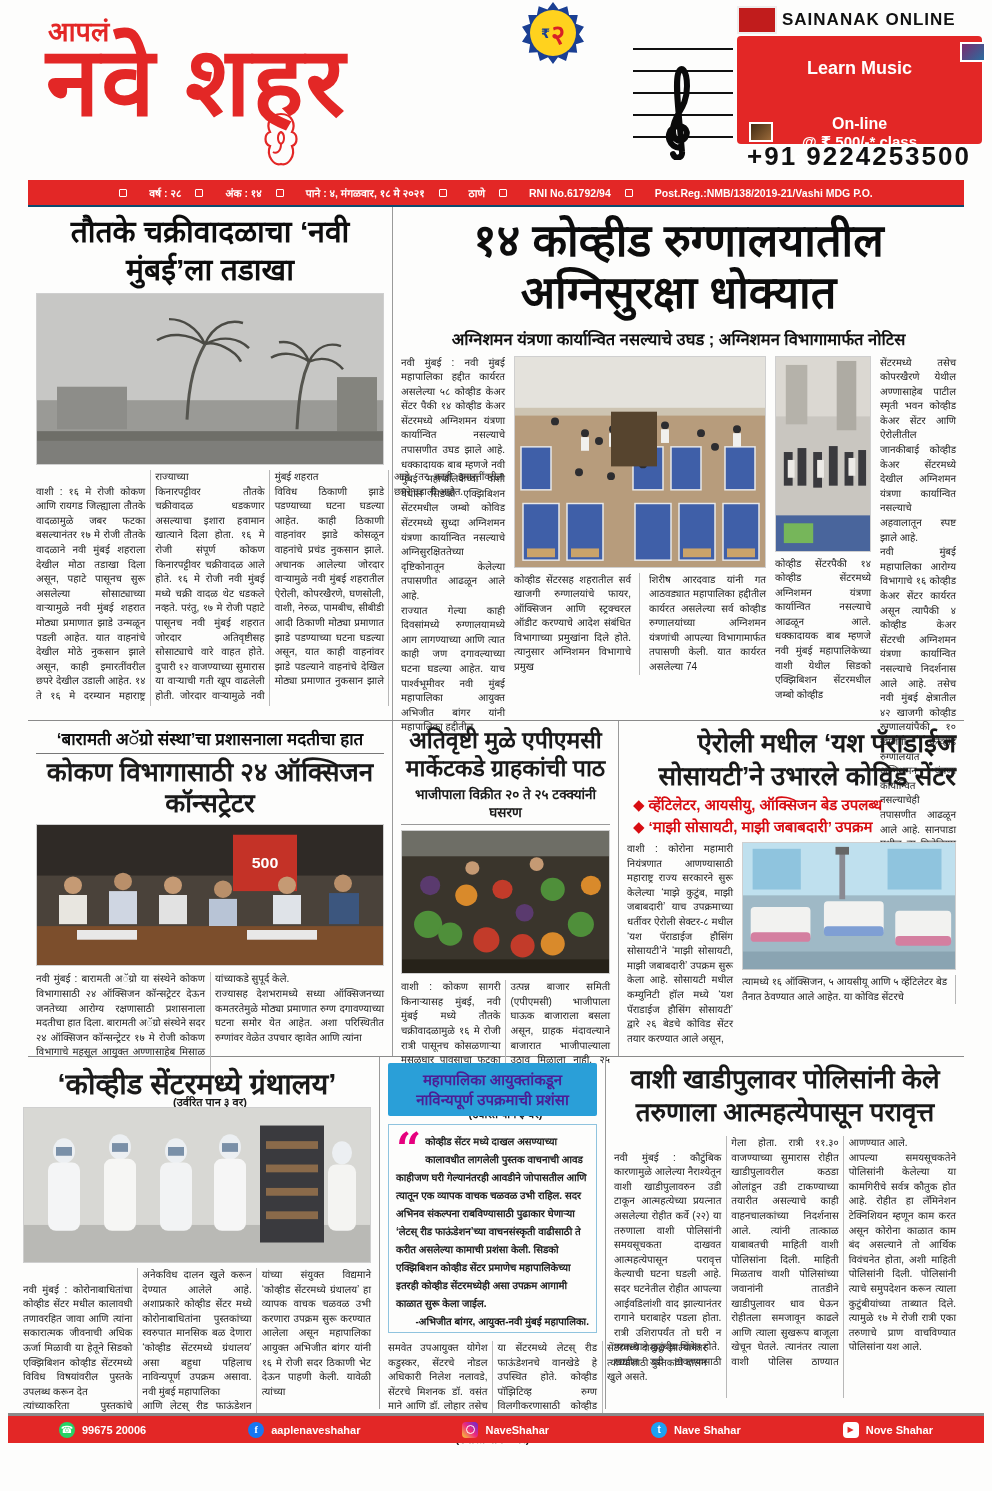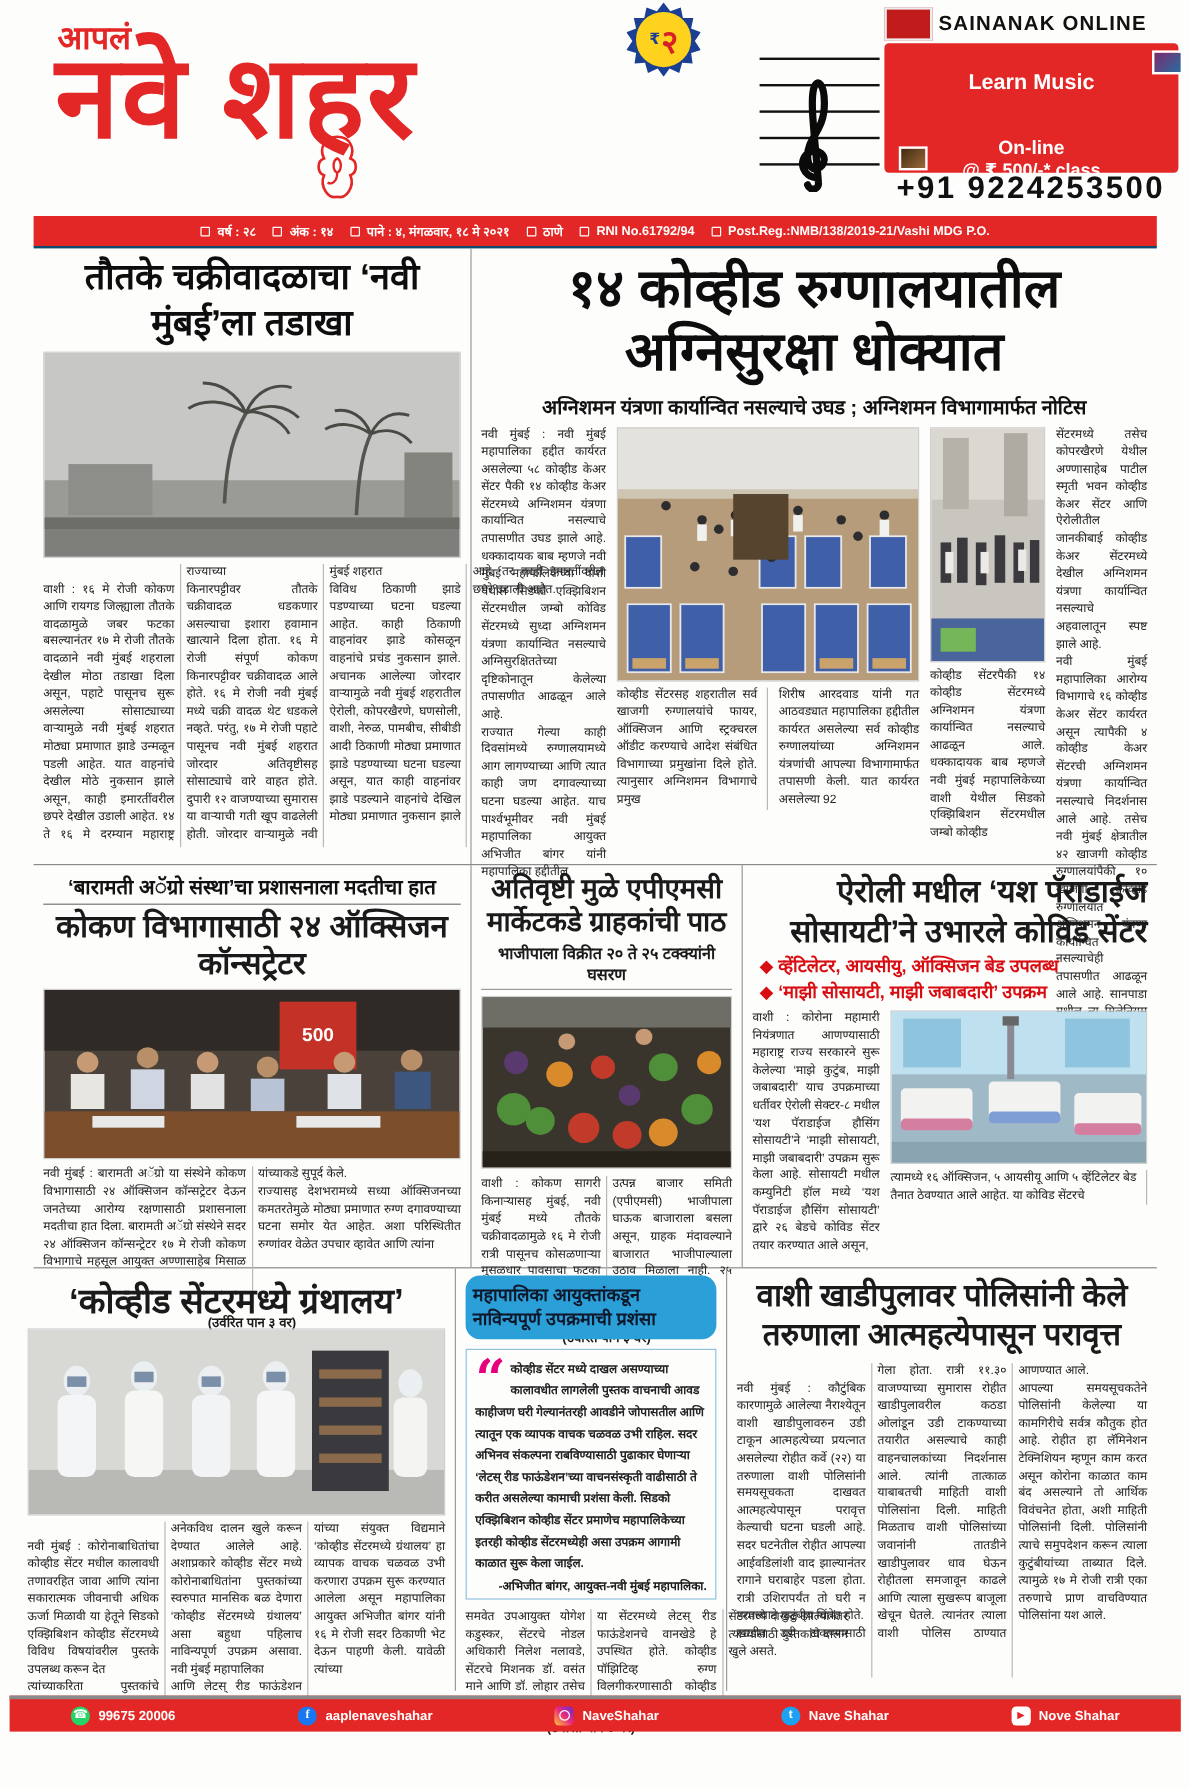--- a/index.html
+++ b/index.html
@@ -30,21 +30,21 @@
   .ad-box .l2 { font-size:16px; font-weight:800;margin-top:36px; }
   .ad-box .l3 { font-size:15px; font-weight:800; }
   .ad-box .l4 { font-size:15px; font-weight:800; }
   .ad-logo { position:absolute; left:110px; top:4px; width:40px; height:28px; background:#c11c1c; border:2px solid #eee; }
   .ad-ph1 { position:absolute; right:6px; top:40px; width:26px; height:20px; background:linear-gradient(135deg,#7a2a6e,#2a6ea0); border:2px solid #fff; }
   .ad-ph2 { position:absolute; left:122px; bottom:32px; width:24px; height:20px; background:linear-gradient(135deg,#402a12,#9a6a3a); border:2px solid #fff; }
   .ad-phone { position:absolute; left:120px; bottom:2px; font-size:26px; font-weight:800; color:#111; letter-spacing:2px; }
 
   
   .infobar { height:25px; background:#e32726; display:flex; align-items:center; justify-content:center; gap:14px; margin:0 28px; }
-  .infobar .item { display:flex; align-items:center; gap:6px; color:#fff; font-size:10.5px; font-weight:bold; white-space:nowrap; }
+  .infobar .item { display:flex; align-items:center; gap:22px; color:#fff; font-size:10.5px; font-weight:bold; white-space:nowrap; }
   .cb { width:8px; height:8px; border:1.5px solid #fff; border-radius:1px; background:transparent; }
 
   
   .row { display:flex; margin:0 28px; border-bottom:1px solid #8a8a8a; }
   .sec { padding:6px 8px; }
   .vline { border-left:1px solid #9a9a9a; }
   .body-txt { font-size:10px; line-height:1.46; text-align:justify; color:#222; white-space:pre-line; }
   .cols3 { column-count:3; column-gap:10px; column-rule:1px solid #b8b8b8; }
   .cols2 { column-count:2; column-gap:10px; column-rule:1px solid #b8b8b8; }
   .cont { font-weight:800; font-size:11px; text-align:center; margin-top:4px; }
@@ -83,21 +83,21 @@
   .yright { flex:1; }
   .ysub { display:flex; gap:9px; margin-top:5px; }
   .ysub > div { flex:1; }
   .ysub .bl { border-right:1px solid #b8b8b8; padding-right:8px; }
 
   
   .row-bot { height:352px; border-bottom:none;margin-left:15px; }
   .lib { width:364px; }
   .lib h2 { font-size:29px; font-weight:800; text-align:center; }
   .comm { width:226px; }
-  .bluebox { background:#2a9fd8; color:#0f172a; font-size:15px; font-weight:800; text-align:left; padding:7px 6px; line-height:1.3; border-radius:12px; }
+  .bluebox { background:#2a9fd8; color:#4c1d95; font-size:15px; font-weight:800; text-align:center; padding:7px 6px; line-height:1.3; border-radius:2px; }
   .quotebox { border:1px solid #8fc3de; margin-top:8px; padding:6px 7px 4px; position:relative; }
   .qmark { color:#e6007e; font-size:44px; line-height:0.6; font-weight:800; float:left; margin:6px 4px 0 0; font-family:"DejaVu Serif",serif; }
   .quote-txt { font-size:10px; font-weight:bold; line-height:1.5; text-align:justify; color:#222; }
   .attr { font-size:10px; font-weight:800; text-align:right; margin-top:3px; }
   .bridge { flex:1; }
   .bridge h2 { font-size:26px; font-weight:800; line-height:1.25; text-align:center; }
 
   
   .footer { position:absolute; left:0; right:0; bottom:48px; height:30px; background:#e32726; margin:0 8px; display:flex; align-items:center; justify-content:space-around; border-top:3px solid #8a8a8a; }
   .soc { display:flex; align-items:center; gap:7px; color:#fff; font-size:11px; font-weight:bold; }
@@ -253,21 +253,21 @@
             <g fill="#f0f0ee">
               <rect x="66" y="82" width="8" height="14"></rect>
                 <rect x="94" y="78" width="8" height="14"></rect>
                 <rect x="146" y="74" width="8" height="14"></rect>
                 <rect x="218" y="78" width="8" height="14"></rect>
             </g>
             <rect x="96" y="56" width="46" height="56" fill="#56442e"></rect>
           </svg>
           <div class="fbelow">
             <div class="body-txt bl">कोव्हीड सेंटरसह शहरातील सर्व खाजगी रुग्णालयांचे फायर, ऑक्सिजन आणि स्ट्रक्चरल ऑडीट करण्याचे आदेश संबंधित विभागाच्या प्रमुखांना दिले होते. त्यानुसार अग्निशमन विभागाचे प्रमुख</div>
-            <div class="body-txt">शिरीष आरदवाड यांनी गत आठवड्यात महापालिका हद्दीतील कार्यरत असलेल्या सर्व कोव्हीड रुग्णालयांच्या अग्निशमन यंत्रणांची आपल्या विभागामार्फत तपासणी केली. यात कार्यरत असलेल्या 92</div>
+            <div class="body-txt">शिरीष आरदवाड यांनी गत आठवड्यात महापालिका हद्दीतील कार्यरत असलेल्या सर्व कोव्हीड रुग्णालयांच्या अग्निशमन यंत्रणांची आपल्या विभागामार्फत तपासणी केली. यात कार्यरत असलेल्या 74</div>
           </div>
         </div>
         <div class="fvert">
           <svg class="photo" viewBox="0 0 96 196" preserveAspectRatio="none" style="height:196px">
             <rect width="96" height="196" fill="#c9c6c0"></rect>
             <rect width="96" height="60" fill="#dbd8d2"></rect>
             <rect x="10" y="8" width="22" height="60" fill="#b5b2aa"></rect>
             <rect x="62" y="4" width="20" height="70" fill="#aeaba3"></rect>
             <g fill="#3a3a3e">
               <rect x="8" y="96" width="9" height="34"></rect>

